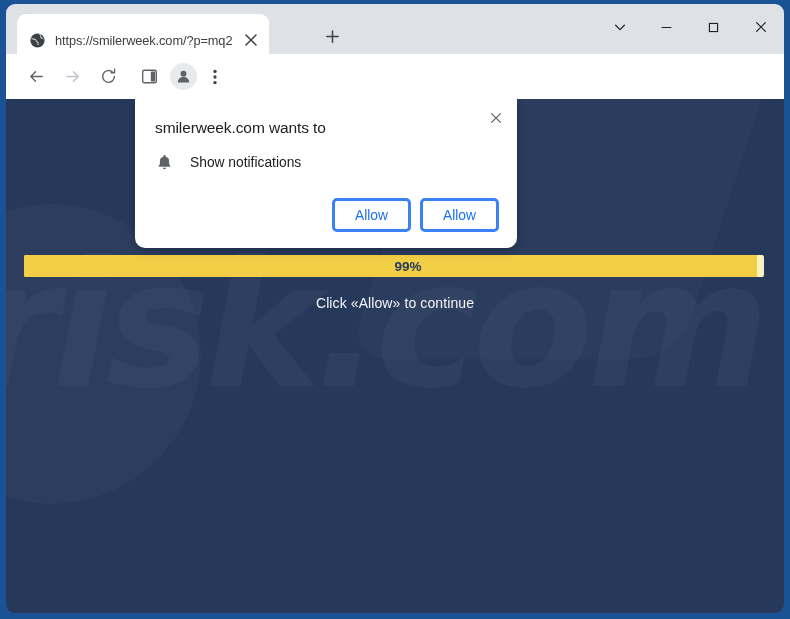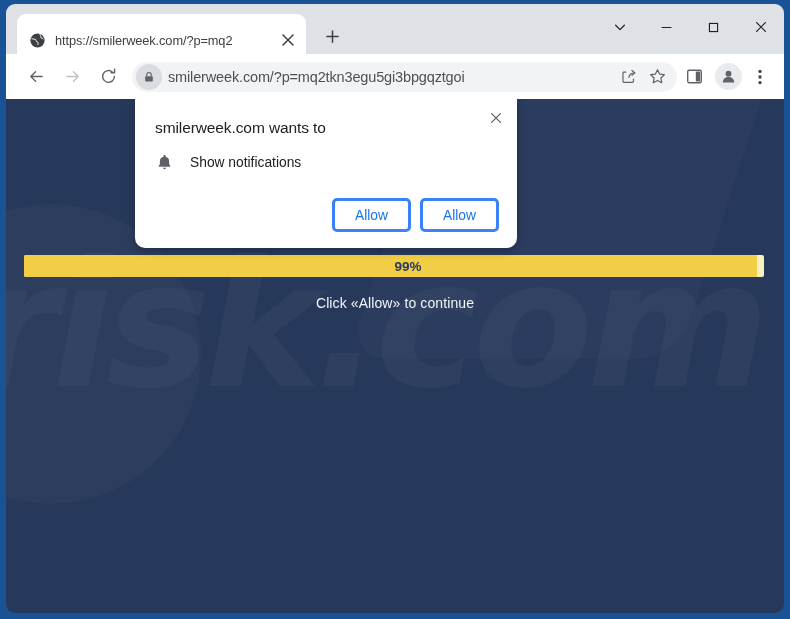--- a/index.html
+++ b/index.html
@@ -24,21 +24,21 @@
     position: absolute;
     left: 6px; top: 4px; right: 6px;
     height: 50px;
     background: #dee1e6;
     border-radius: 9px 9px 0 0;
   }
 
   #tab {
     position: absolute;
     left: 11px; top: 10px;
-    width: 289px; height: 40px;
+    width: 252px; height: 40px;
     background: #ffffff;
     border-radius: 9px 9px 0 0;
     display: flex;
     align-items: center;
     padding: 12px 8px 0 12px;
     gap: 9px;
   }
   #tab-favicon {
     width: 17px; height: 17px;
     flex: 0 0 auto;
@@ -371,41 +371,20 @@
       </svg>
     </div>
 
     <div class="nav-btn" id="nav-reload">
       <svg width="19" height="19" viewBox="0 0 20 20">
         <path d="M16.2 10 a6.2 6.2 0 1 1 -1.9 -4.5" stroke="currentColor" stroke-width="1.5" fill="none" stroke-linecap="round"></path>
         <path d="M16.4 2.4 L16.4 6.1 L12.7 6.1" stroke="currentColor" stroke-width="1.5" fill="none" stroke-linecap="round" stroke-linejoin="round"></path>
       </svg>
     </div>
 
-    <div id="omnibox">
-      <div id="site-info-button">
-        <svg width="12" height="12" viewBox="0 0 14 14">
-          <rect x="2.5" y="6" width="9" height="6.2" rx="1.1" fill="#5f6368"></rect>
-          <path d="M4.4 6 V4.3 a2.6 2.6 0 0 1 5.2 0 V6" stroke="#5f6368" stroke-width="1.3" fill="none"></path>
-        </svg>
-      </div>
-      <span id="omnibox-url" title="smilerweek.com/?p=mq2tkn3egu5gi3bpgqztgoi">smilerweek.com/?p=mq2tkn3egu5gi3bpgqztgoi</span>
-      <span class="omni-icon">
-        <svg width="16" height="16" viewBox="0 0 18 18">
-          <path d="M5.5 3.5 H3.2 a1 1 0 0 0 -1 1 V14 a1 1 0 0 0 1 1 H13 a1 1 0 0 0 1 -1 V11.5" stroke="currentColor" stroke-width="1.35" fill="none" stroke-linecap="round" stroke-linejoin="round"></path>
-          <path d="M8.8 9.3 C9.6 6 11.8 4.6 15.3 4.4" stroke="currentColor" stroke-width="1.35" fill="none" stroke-linecap="round"></path>
-          <path d="M12.3 1.6 L15.6 4.4 L12.3 7.2" stroke="currentColor" stroke-width="1.35" fill="none" stroke-linecap="round" stroke-linejoin="round"></path>
-        </svg>
-      </span>
-      <span class="omni-icon">
-        <svg width="17" height="17" viewBox="0 0 18 18">
-          <path d="M9 1.8 L11.2 6.4 L16.2 7.1 L12.6 10.6 L13.5 15.6 L9 13.2 L4.5 15.6 L5.4 10.6 L1.8 7.1 L6.8 6.4 Z" stroke="currentColor" stroke-width="1.3" fill="none" stroke-linejoin="round"></path>
-        </svg>
-      </span>
-    </div>
 
     <div class="tb-icon">
       <svg width="17" height="17" viewBox="0 0 18 18">
         <rect x="1.8" y="2.4" width="14.4" height="13.2" rx="1.6" stroke="currentColor" stroke-width="1.45" fill="none"></rect>
         <rect x="10.4" y="3.7" width="4.6" height="10.6" rx="0.7" fill="currentColor"></rect>
       </svg>
     </div>
 
     <div id="profile-button">
       <svg width="17" height="17" viewBox="0 0 18 18">

